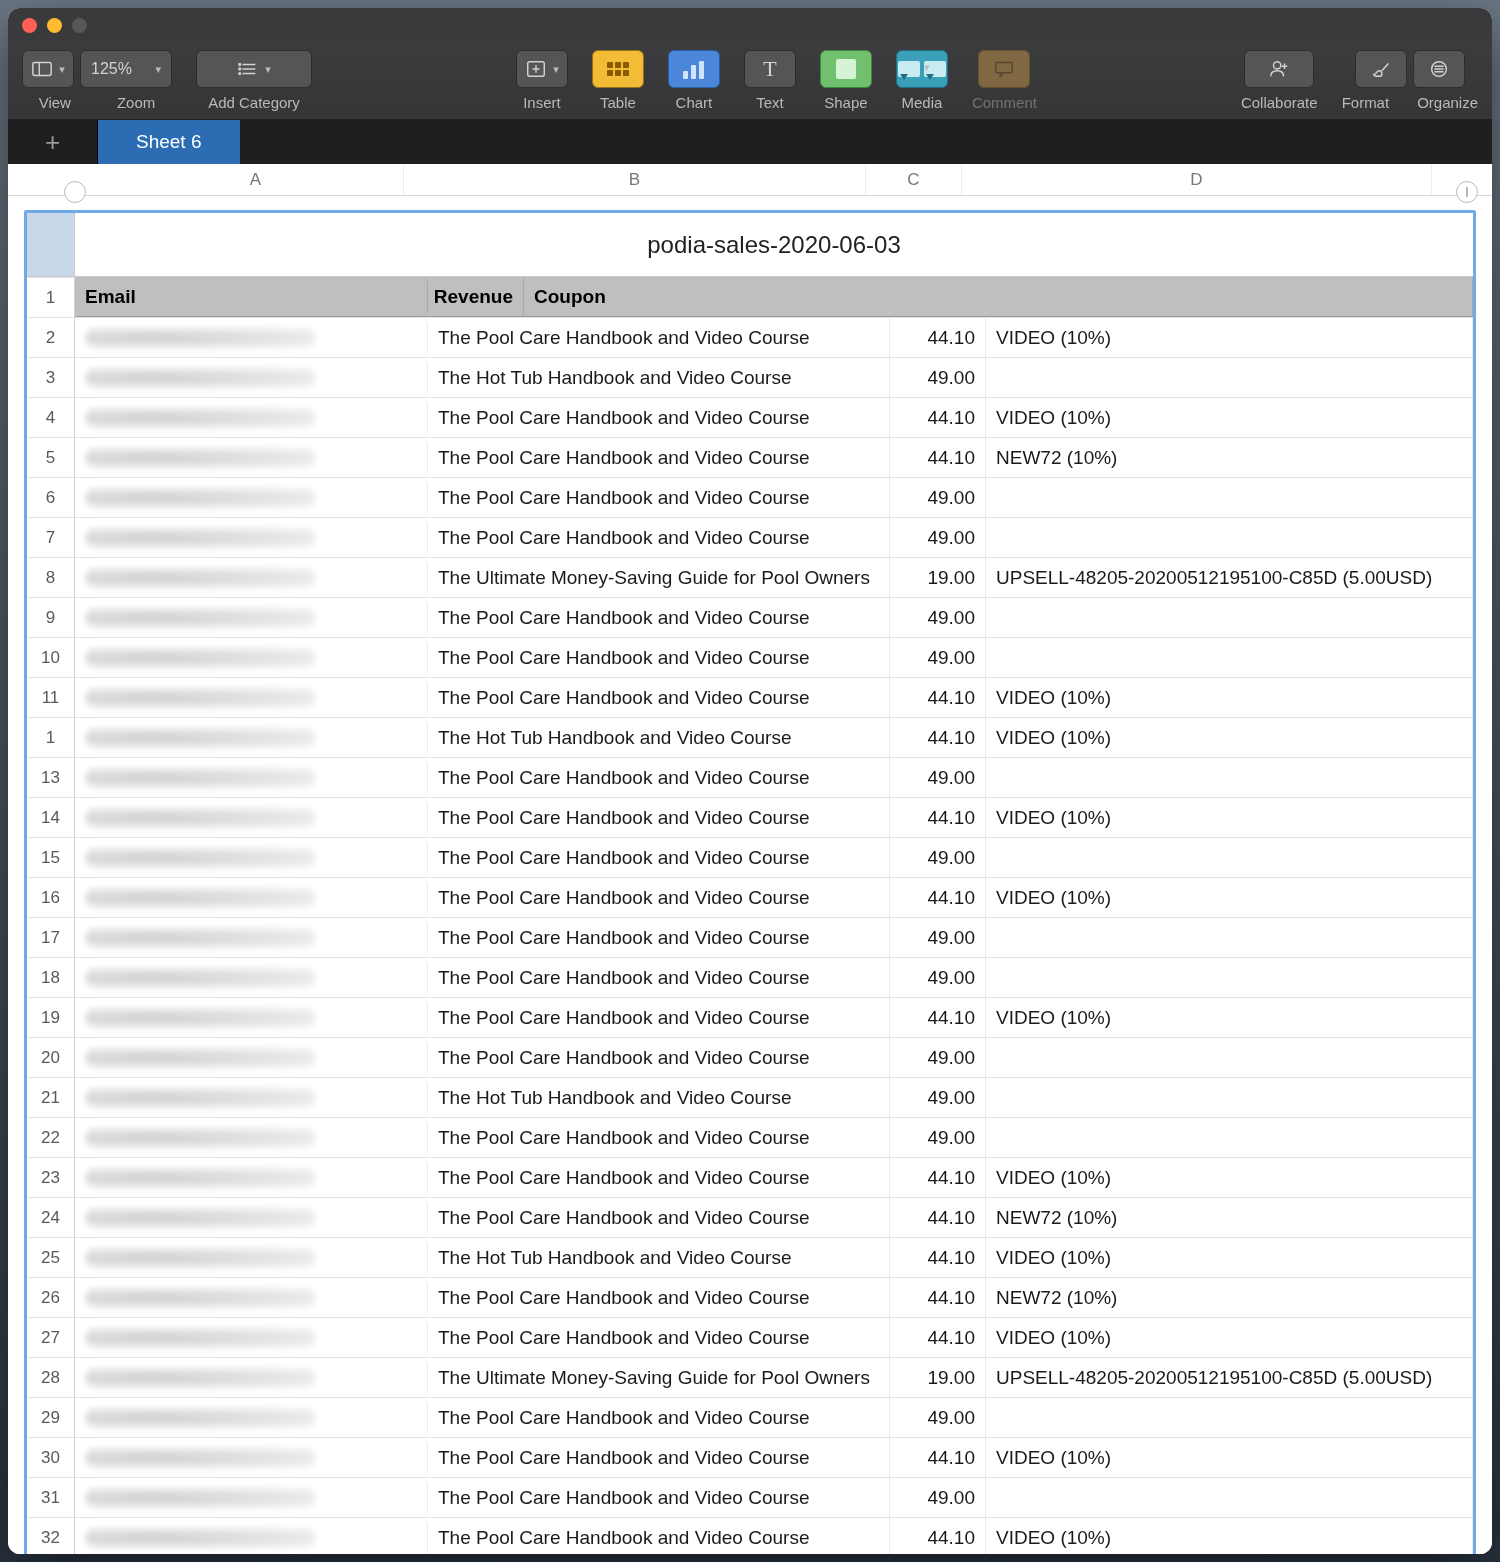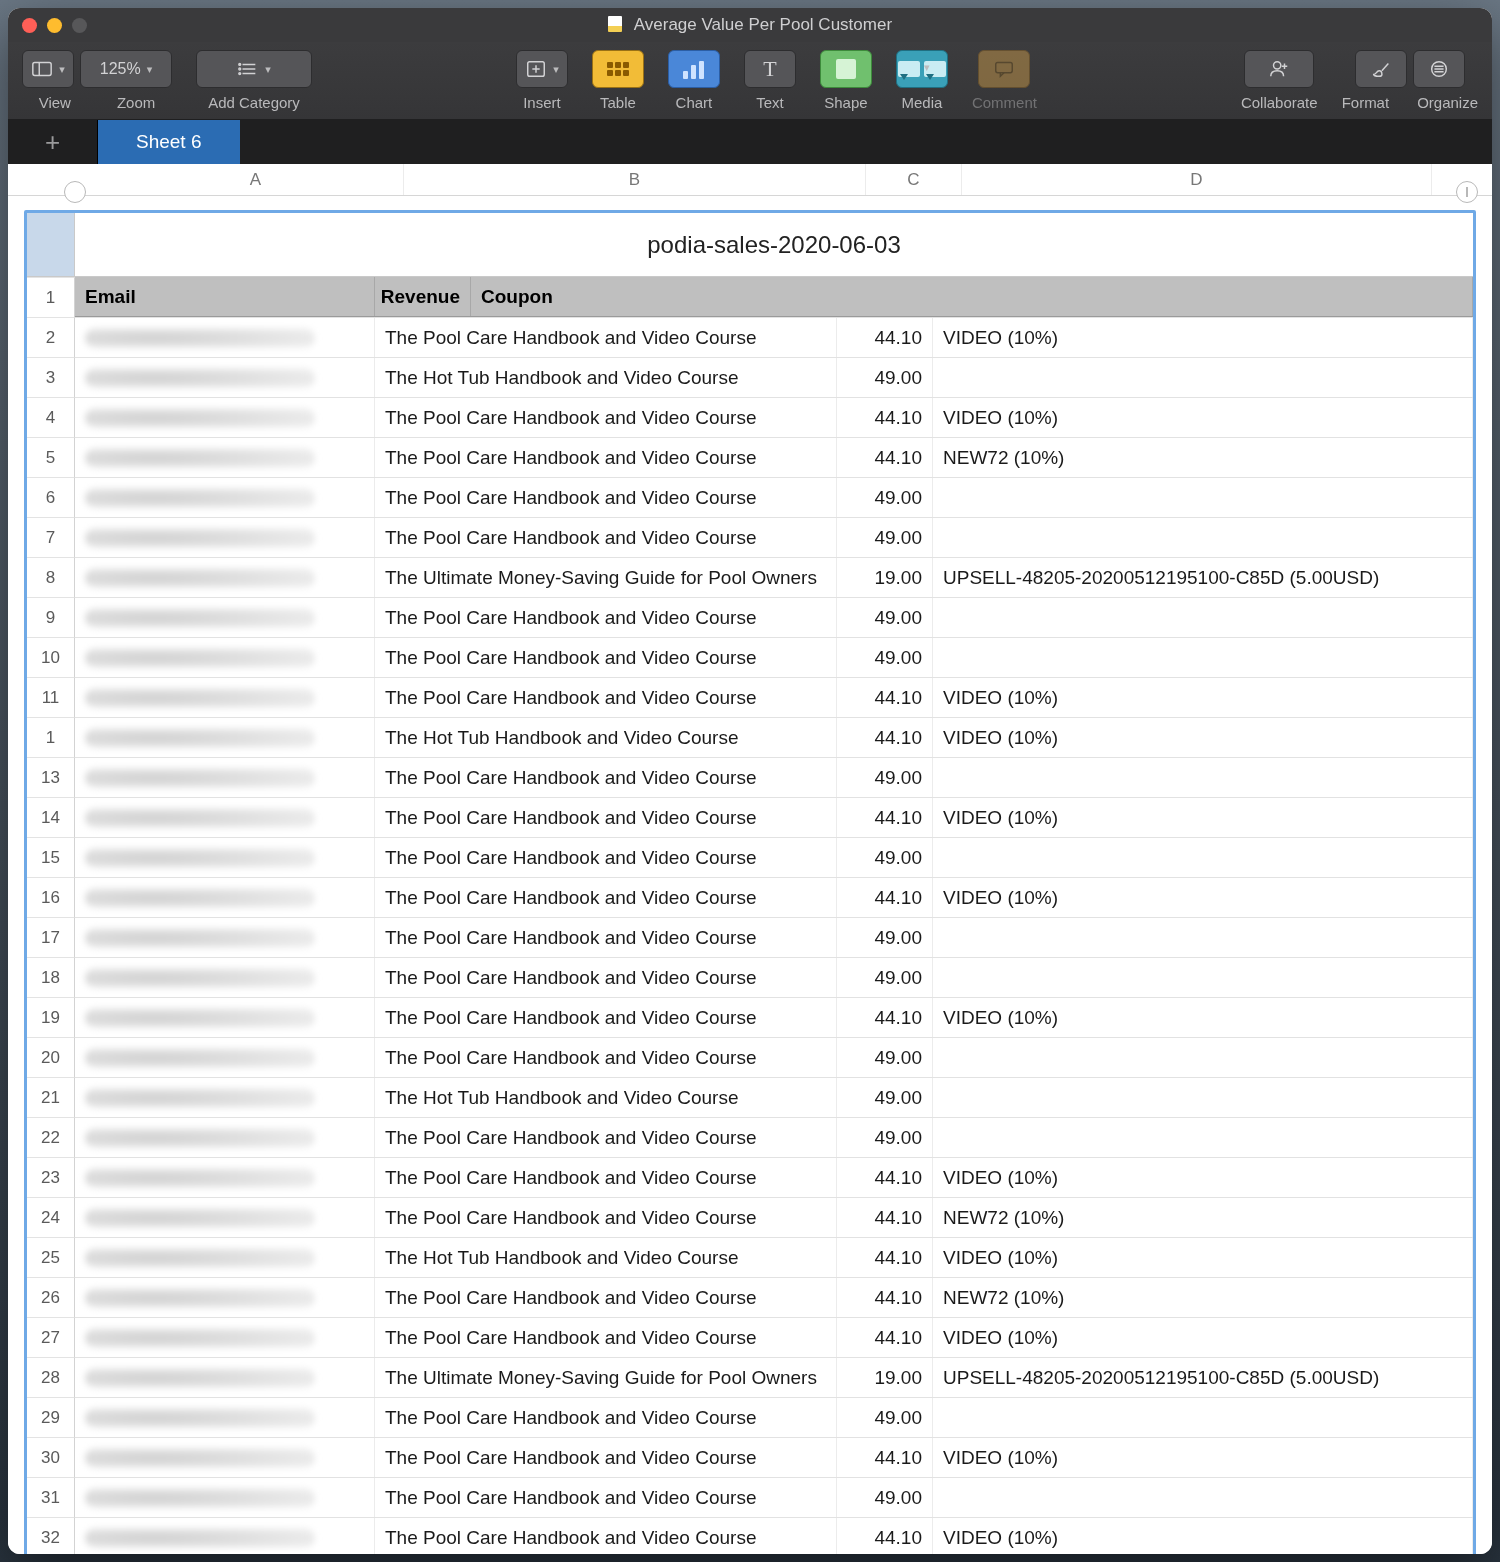--- a/index.html
+++ b/index.html
@@ -57,21 +57,21 @@
   }
   .tb-group { display:flex; flex-direction:column; align-items:center; margin-right:24px;}
   .tb-group:last-child{margin-right:0;}
   .tb-row { display:flex; gap:6px; }
   .tb-btn {
     background:#555558; border:1px solid #2d2d2f;
     border-radius:6px; height:38px; min-width:52px;
     display:flex; align-items:center; justify-content:center;
     color:#d2d2d4; font-size:16px; cursor:pointer;
   }
-  .tb-btn.wide { min-width:92px; padding:0 10px; justify-content:center;}
+  .tb-btn.wide { min-width:92px; padding:0 10px; justify-content:space-between;}
   .tb-btn.xwide{ min-width:116px; }
   .tb-label {
     color:#b9b9bb; font-size:15px; margin-top:6px; text-align:center;
   }
   .tb-btn.icon-table {background:#f2bc37;border-color:#9a7115;}
   .tb-btn.icon-table span{display:grid;grid-template-columns:repeat(3,6px);grid-template-rows:repeat(2,6px);gap:2px;}
   .tb-btn.icon-table span i{background:#8a5a00;border-radius:1px;}
   .tb-btn.icon-chart {background:#4a87d8;border-color:#2b5ea5;}
   .tb-btn.icon-chart span{display:flex;align-items:flex-end;gap:3px;height:20px;}
   .tb-btn.icon-chart span i{width:5px;background:#cfe3ff;border-radius:1px;}
@@ -153,21 +153,21 @@
   }
   .header-row .hc{
     font-weight:700;font-size:19px;color:#000;padding:0 10px;display:flex;align-items:center;
     border-right:1px solid #a8a8a8;
   }
   .row{display:flex;height:40px;border-top:1px solid #e2e2e2;}
   .cell{
     font-size:19px;color:#1a1a1a;padding:0 10px;display:flex;align-items:center;
     border-right:1px solid #ececec;overflow:hidden;white-space:nowrap;
   }
-  .cA{width:300px;}
+  .cA{width:353px;border-radius:7px;}
   .cB{width:462px;}
   .cC{width:96px;justify-content:flex-end;}
   .cD{flex:1;}
   .blur-email{
     display:inline-block;width:230px;height:20px;border-radius:10px;
     background:radial-gradient(ellipse at 30% 50%,#cfcfcf 0%,#e6e6e6 60%,#f5f5f5 100%);
     filter:blur(3px);
   }
   .corner-block{
     width:48px;height:64px;background:#c8d8ea;border-bottom:1px solid #c9c9c9;border-right:1px solid #c9c9c9;
@@ -176,24 +176,20 @@
 </head>
 <body>
 
 <div class="window">
 
   <div class="title-bar">
     <div class="traffic-lights">
       <div class="tl close"></div>
       <div class="tl min"></div>
       <div class="tl max"></div>
-    </div>
-    <div class="title-text">
-      <span class="doc-icon"></span>
-      <span>Average Value Per Pool Customer</span>
     </div>
   </div>
 
   <div class="toolbar">
 
     <div class="tb-group">
       <div class="tb-row">
         <div class="tb-btn">
           <svg class="tool-icon" viewBox="0 0 24 24">
               <rect x="2" y="5" width="20" height="14" rx="2"></rect>

